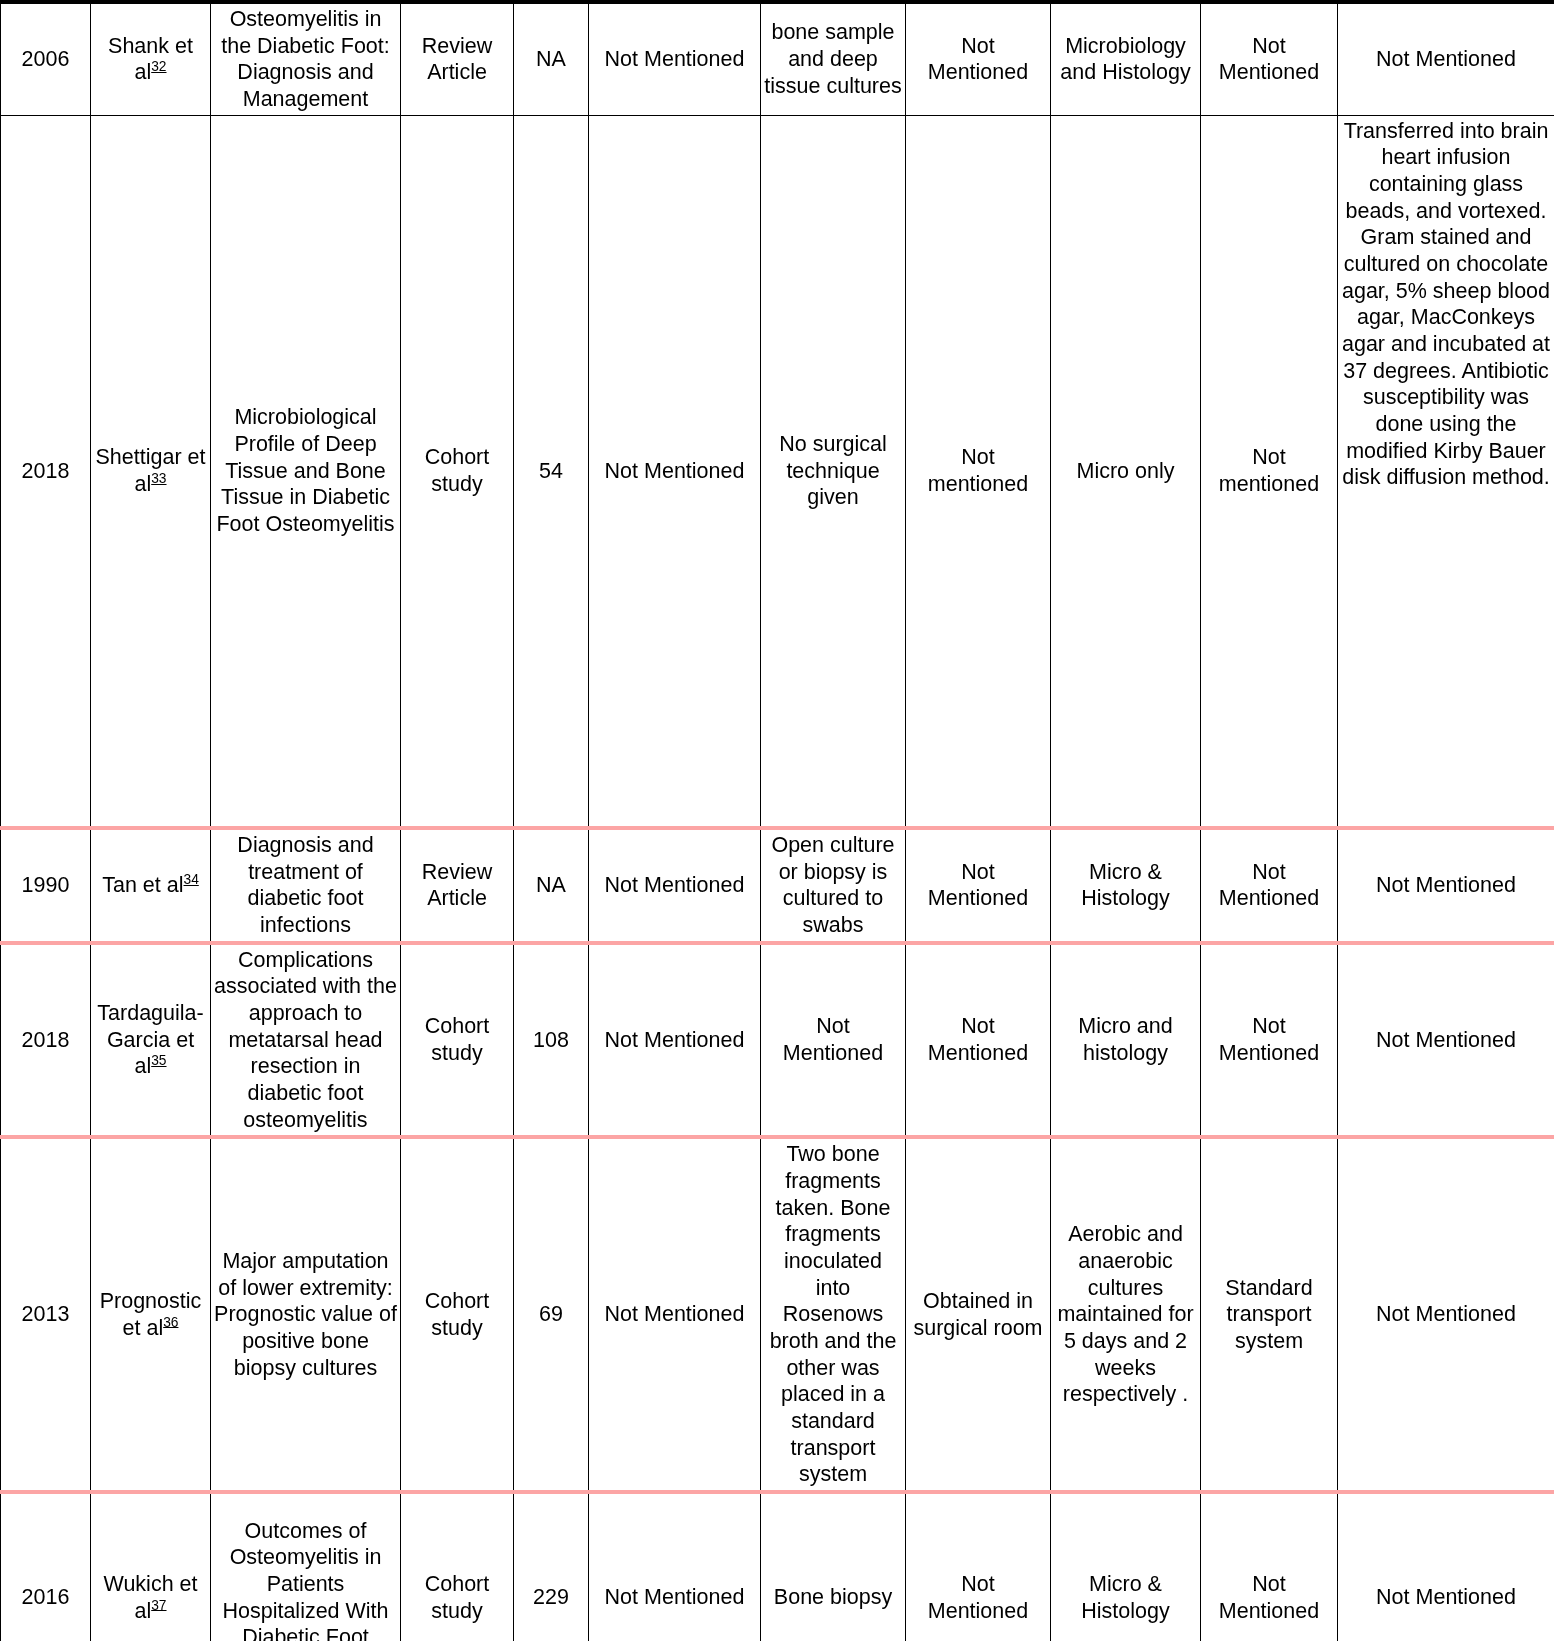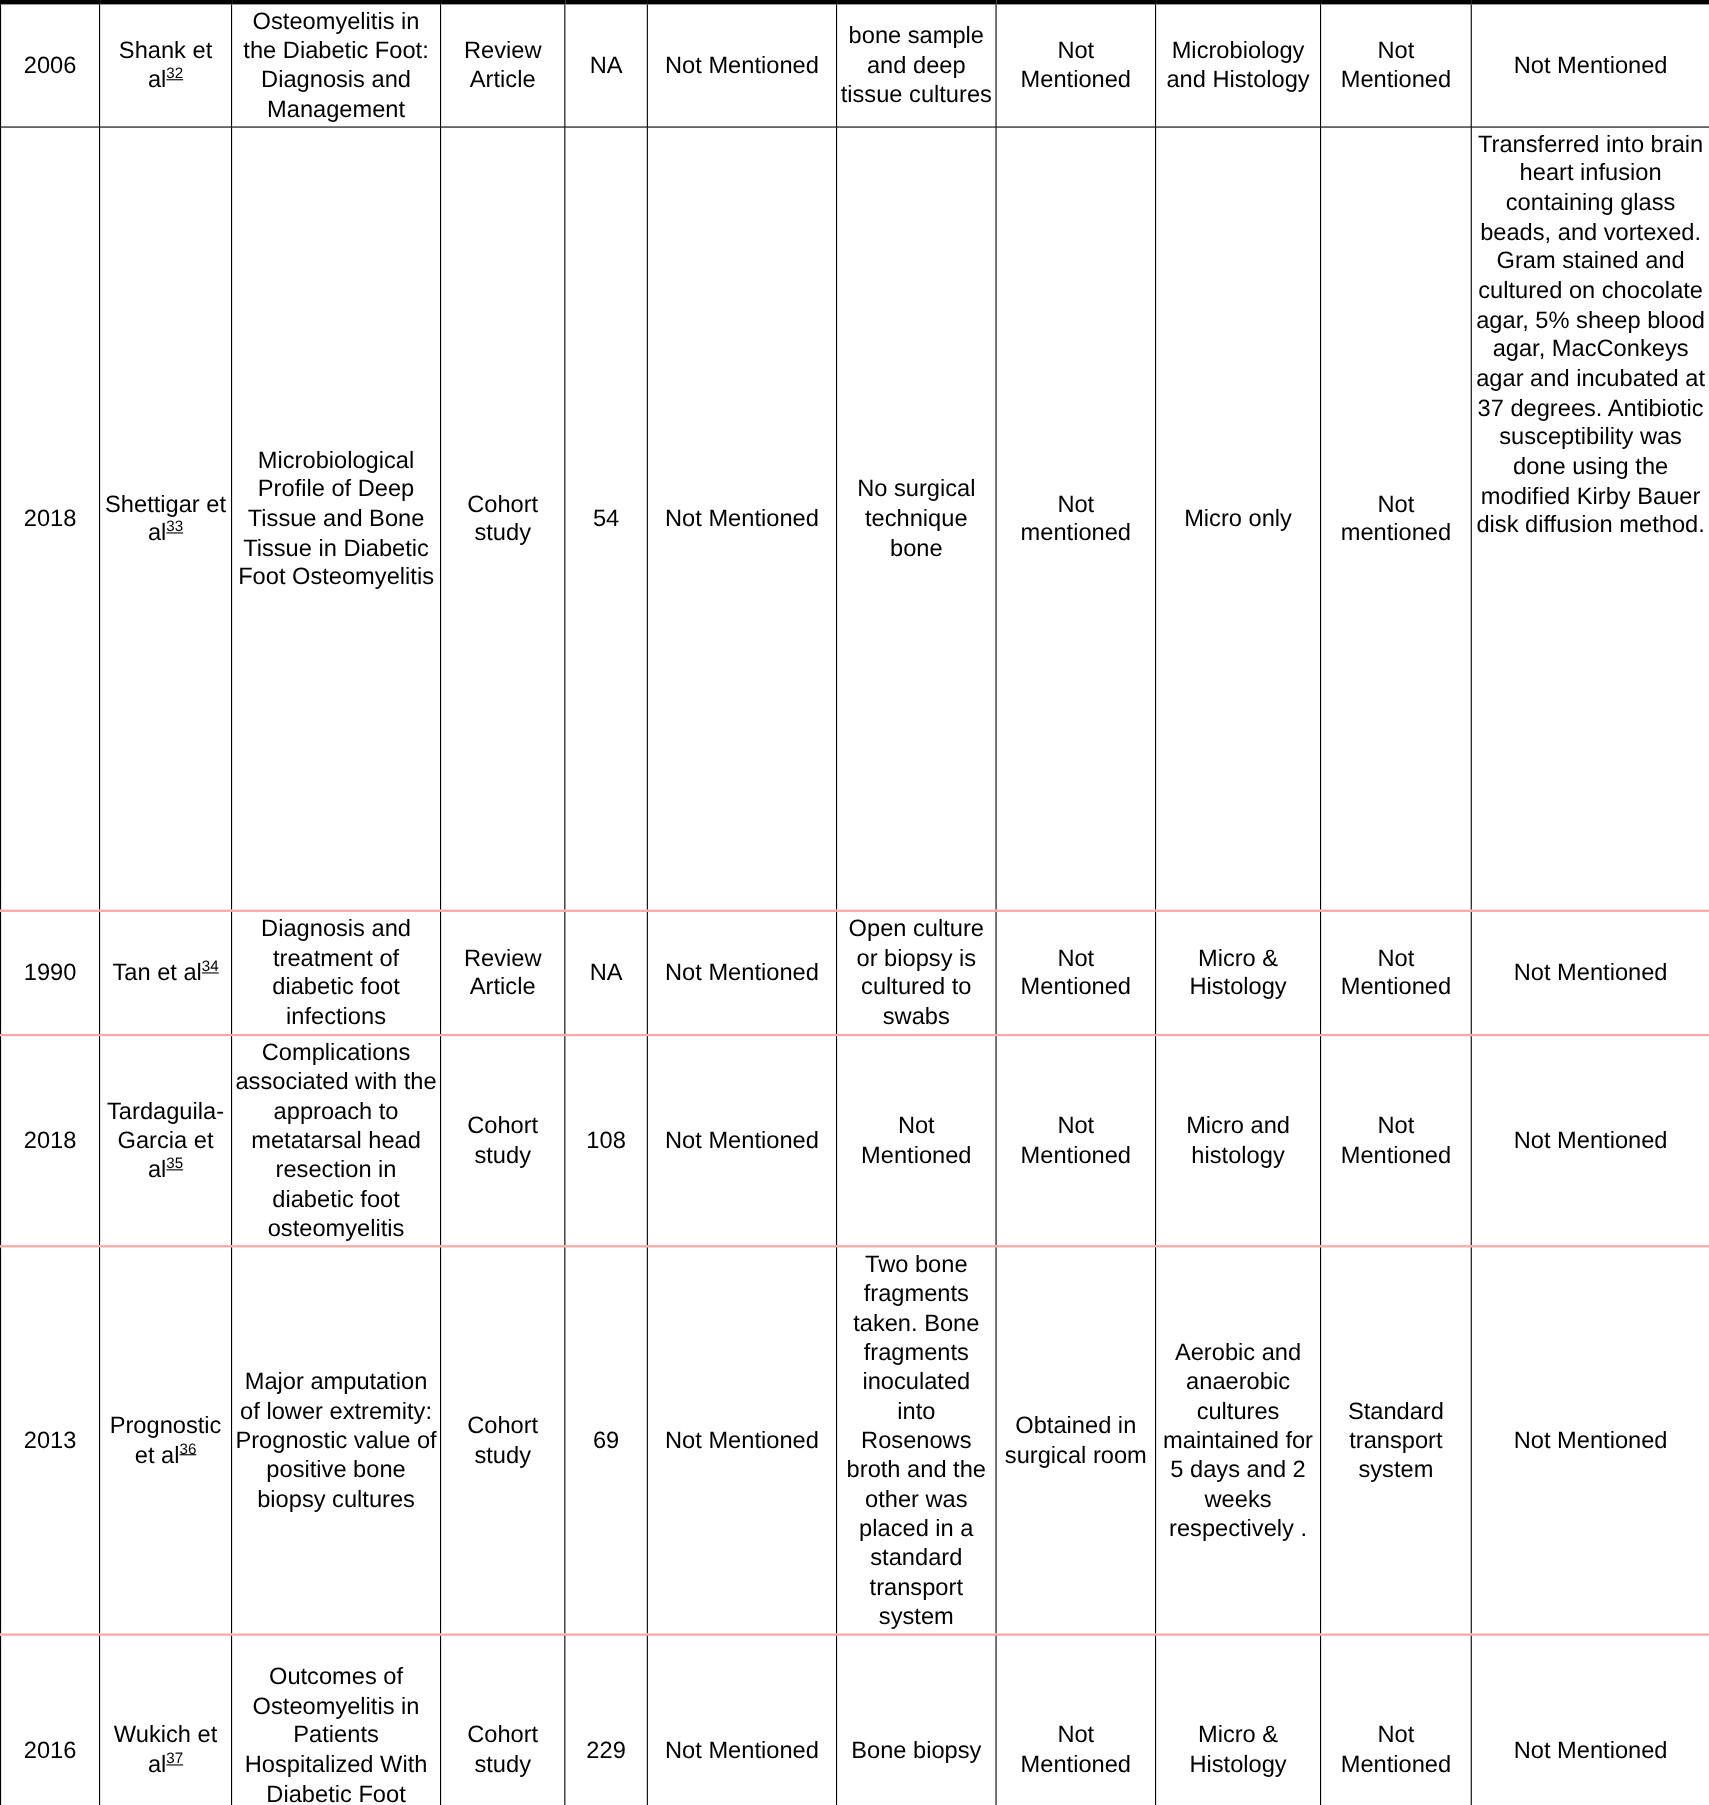--- a/index.html
+++ b/index.html
@@ -29,21 +29,21 @@
   table.study-table td {
     border: 1px solid #000000;
     text-align: center;
     vertical-align: middle;
     padding: 2px 3px;
     word-wrap: break-word;
     overflow-wrap: break-word;
     hyphens: none;
   }
   tr.thick-bottom > td {
-    border-bottom: 2px solid #fca5a5;
+    border-bottom: 4px solid #fca5a5;
   }
   
   tr.first-row > td {
     border-top: 4px solid #000000;
   }
   sup {
     font-size: 0.64em;
     vertical-align: super;
     line-height: 0;
     text-decoration: underline;
@@ -94,21 +94,21 @@
         <td>Not Mentioned</td>
       </tr>
 
       <tr class="thick-bottom" style="height:713px;">
         <td>2018</td>
         <td><span>Shettigar et al</span><sup>33</sup></td>
         <td>Microbiological Profile of Deep Tissue and Bone Tissue in Diabetic Foot Osteomyelitis</td>
         <td>Cohort study</td>
         <td>54</td>
         <td>Not Mentioned</td>
-        <td>No surgical technique bone</td>
+        <td>No surgical technique given</td>
         <td>Not mentioned</td>
         <td>Micro only</td>
         <td>Not mentioned</td>
         <td class="top-aligned" style="vertical-align:top;">Transferred into brain heart infusion containing glass beads, and vortexed. Gram stained and cultured on chocolate agar, 5% sheep blood agar, MacConkeys agar and incubated at 37 degrees. Antibiotic susceptibility was done using the modified Kirby Bauer disk diffusion method.</td>
       </tr>
 
       <tr class="thick-bottom" style="height:110px;">
         <td>1990</td>
         <td><span>Tan et al</span><sup>34</sup></td>
         <td>Diagnosis and treatment of diabetic foot infections</td>

